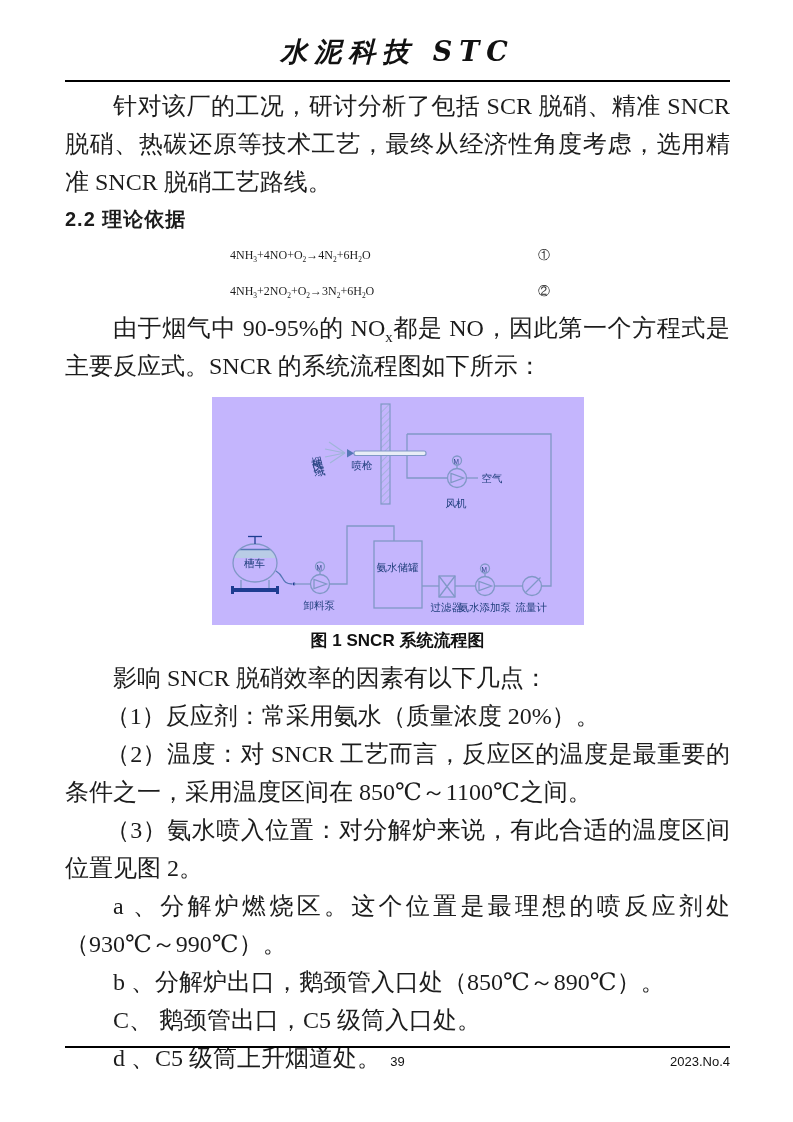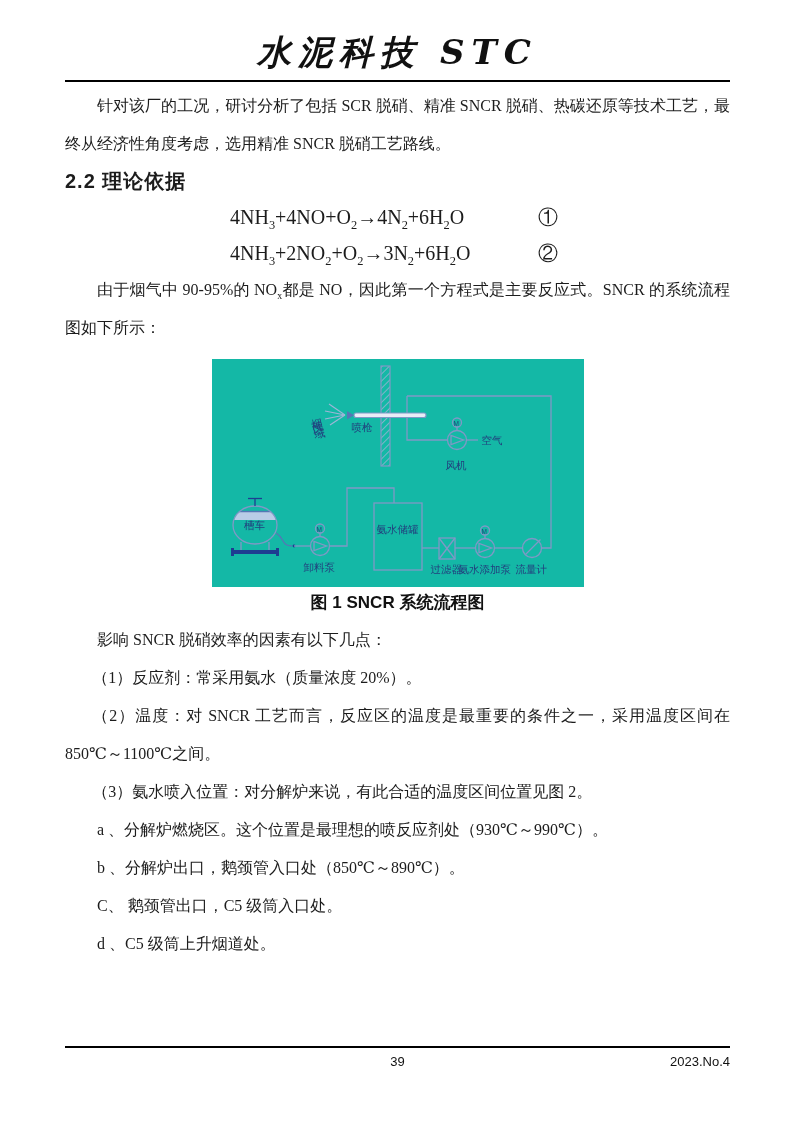--- a/index.html
+++ b/index.html
@@ -5,46 +5,46 @@
   html,body { margin:0; padding:0; background:#e8e8e8; }
   .page {
     position:relative; width:793px; height:1122px; margin:0 auto;
     background:#ffffff; overflow:hidden;
     font-family:"Liberation Serif","DejaVu Serif",serif;
     color:#1c1c1c;
   }
   .content { position:absolute; left:65px; right:63px; top:34px; }
 
   .journal-title {
-    text-align:center; font-size:34px; font-weight:bold; font-style:italic;
+    text-align:center; font-size:27px; font-weight:bold; font-style:italic;
     letter-spacing:7px; line-height:36px; color:#111;
     font-family:"DejaVu Serif","Liberation Serif",serif;
   }
   .header-rule { border:none; border-top:2px solid #000; margin:10px 0 0 0; }
 
-  p { margin:0; font-size:16px; line-height:38px; text-align:justify; }
+  p { margin:0; font-size:24px; line-height:38px; text-align:justify; }
   .indent { text-indent:2em; }
   .indent-item { text-indent:1.7em; }
   .first-para { margin-top:5px; }
 
   .section-heading {
     font-size:20px; font-weight:bold; line-height:36px; margin:0;
     font-family:"Liberation Sans","DejaVu Sans",sans-serif;
     letter-spacing:1px;
   }
 
   sub { font-size:0.62em; line-height:0; }
 
-  .equation-row { position:relative; font-size:20px; line-height:36px; }
+  .equation-row { position:relative; font-size:12px; line-height:36px; }
   .eq-formula { padding-left:165px; }
   .eq-number { position:absolute; left:473px; top:0; }
 
   
   .figure-wrap { width:372px; margin:12px auto 0 auto; position:relative; }
-  .figure-canvas { position:relative; width:372px; height:228px; background:#14b8a6; }
+  .figure-canvas { position:relative; width:372px; height:228px; background:#c4b5fd; }
   .figure-canvas svg { position:absolute; left:0; top:0; }
   .diag-label {
     position:absolute; color:#22407e; font-size:10.5px; line-height:12px;
     font-family:"Liberation Sans","DejaVu Sans",sans-serif;
     text-align:center; white-space:nowrap;
   }
   .diag-label.vertical {
     writing-mode:vertical-rl; letter-spacing:3px; white-space:normal;
     transform:rotate(-14deg); font-size:11px;
   }

